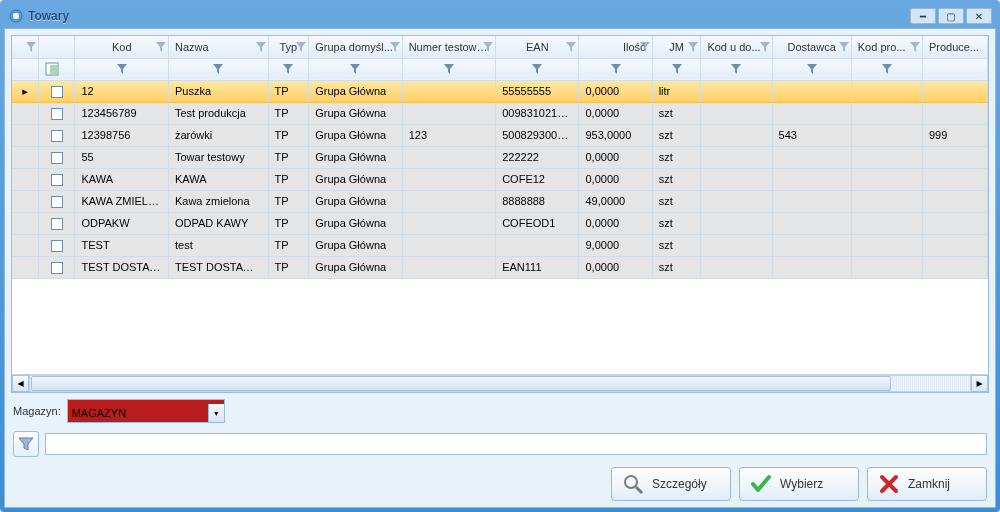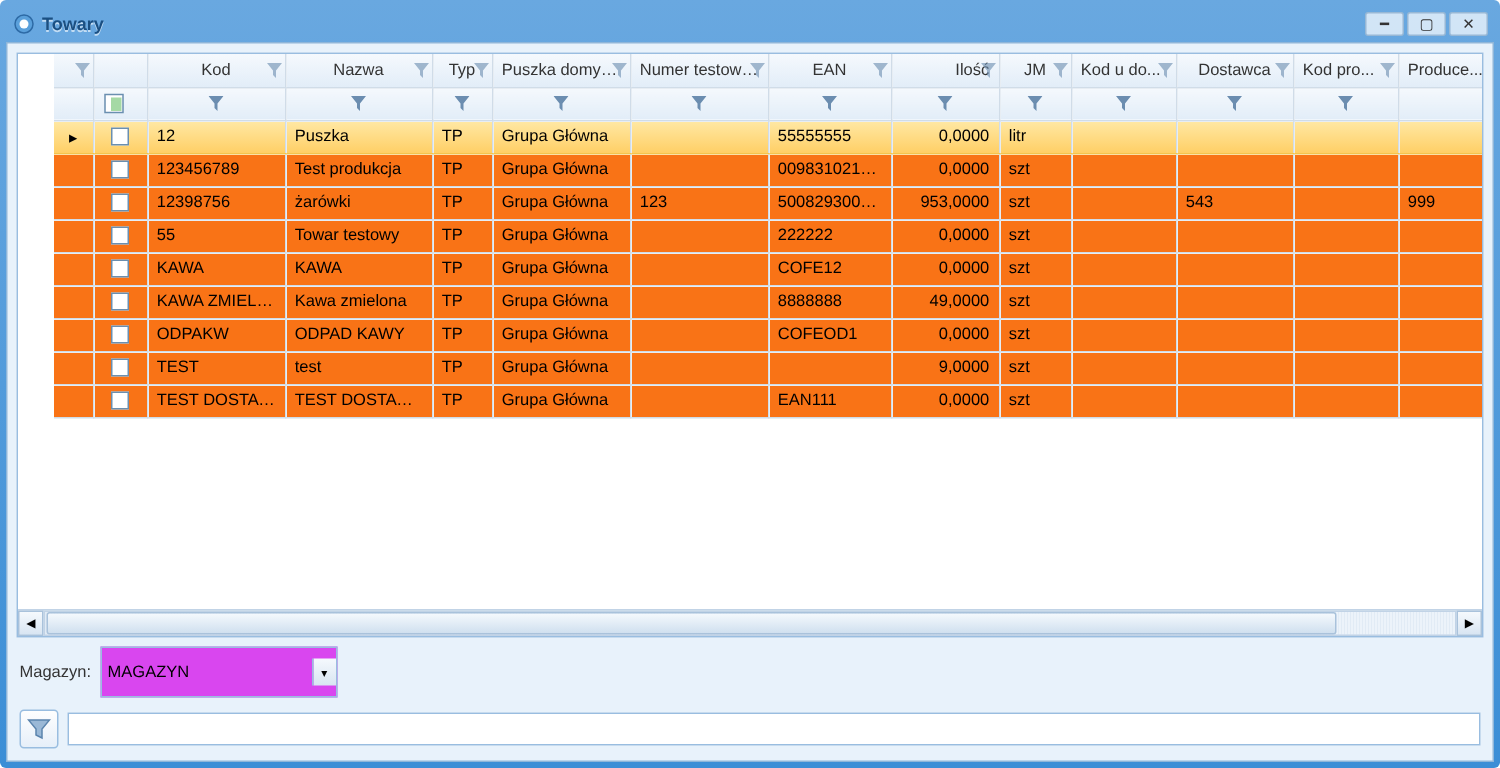--- a/index.html
+++ b/index.html
@@ -24,40 +24,40 @@
     border: 1px solid #8fb6d9;
     padding: 6px;
     gap: 4px;
   }
   .grid-wrap {
     flex: 1; display:flex; flex-direction:column;
     border: 1px solid #99bde0;
     background:#fff;
   }
   .grid {
-    flex:1; overflow:hidden; position:relative;margin-left:24px;
+    flex:1; overflow:hidden; position:relative;
   }
   table { border-collapse: collapse; width: 100%; table-layout: fixed; }
   th, td { border-right: 1px solid #d0dce8; border-bottom: 1px solid #d0dce8; height: 22px; padding: 0 6px; white-space: nowrap; overflow: hidden; text-overflow: ellipsis; font-size: 11px; text-align: left; }
   th { background: linear-gradient(#f5f9fd, #e2edf8); color: #333; font-weight: normal; position:relative; }
   .filter-icon { position:absolute; right:2px; top:50%; transform:translateY(-50%); width:10px; height:10px; opacity:0.6;}
   .filter-row td { background: linear-gradient(#f5f9fd,#e2edf8); }
   .filter-row td .funnel { width:10px;height:10px; display:block; margin:0 auto;}
-  .row { background:#f97316; }
+  .row { background:#e5e5e5; }
   .row.selected { background: linear-gradient(#ffe9a6, #ffcf66); }
   .row.selected td { border-bottom-color:#f5c34d; }
-  .row td.num { text-align:right; }
+  .row td.num { }
   .chk { width:12px;height:12px;border:1px solid #6a8fb0; background:#fff; display:inline-block; vertical-align:middle;}
   .row-indicator { width:18px; text-align:center; padding:0;}
   .hscroll { height:18px; background:#e9f0f8; border-top:1px solid #c1d3e6; display:flex; align-items:center;}
   .hscroll .arrow { width:17px;height:17px;background:linear-gradient(#f5f9fd,#d8e5f2);border:1px solid #a9c2db;display:flex;align-items:center;justify-content:center;font-size:8px;cursor:pointer;}
   .hscroll .track { flex:1; background:repeating-linear-gradient(90deg,#e1ebf5,#e1ebf5 1px,#ecf3fa 1px,#ecf3fa 2px); height:17px; position:relative; border:1px solid #c1d3e6;}
   .hscroll .thumb { position:absolute; left:1px; top:0px; height:15px; width:860px; background:linear-gradient(#f5f9fd,#d0e0ef); border:1px solid #a9c2db; border-radius:2px;}
   .btm-row { display:flex; align-items:center; gap:6px; padding:2px 2px;}
-  .combo { display:inline-flex; align-items:center; border:1px solid #99bde0; background:#d946ef; height:34px; }
+  .combo { display:inline-flex; align-items:flex-end; border:1px solid #99bde0; background:#b91c1c; height:24px; }
   .combo input { border:none; outline:none; font-size:11px; padding:0 4px; height:18px; width:140px; background:transparent;}
   .combo .dd { width:16px; height:18px; background:linear-gradient(#f5f9fd,#d8e5f2); border-left:1px solid #99bde0; display:flex;align-items:center;justify-content:center;font-size:8px;cursor:pointer;}
   .filter-bar { display:flex; align-items:center; gap:6px; padding:2px; }
   .funnel-btn { width:26px;height:26px;border:1px solid #99bde0;background:linear-gradient(#fefefe,#e6eff9);border-radius:3px;display:flex;align-items:center;justify-content:center;cursor:pointer;}
   .search-box { flex:1; height:22px; border:1px solid #99bde0; background:#fff;}
   .buttons { display:flex; justify-content:flex-end; gap:8px; padding:4px 2px 0 2px;}
   .btn { width:120px; height:34px; background:linear-gradient(#fefefe,#e2edf8); border:1px solid #9ab8d6; border-radius:4px; display:flex; align-items:center; gap:8px; padding:0 10px; cursor:pointer; font-size:12px; color:#333;}
   .btn .bicon { width:22px;height:22px; display:flex;align-items:center;justify-content:center;}
   .label { color:#333; font-size:11px; }
 
@@ -115,31 +115,31 @@
                       <path d="M0 0h10L6 5v5L4 8V5z" fill="#6b8db0"></path>
                     </svg>
                   </span>
                 </th>
               <th></th>
               <th style="text-align:center"><span>Kod</span><span class="filter-icon">
                     <svg viewBox="0 0 10 10">
                       <path d="M0 0h10L6 5v5L4 8V5z" fill="#6b8db0"></path>
                     </svg>
                   </span></th>
-              <th style="text-align:center"><span>Nazwa</span><span class="filter-icon">
+              <th style="text-align:left"><span>Nazwa</span><span class="filter-icon">
                     <svg viewBox="0 0 10 10">
                       <path d="M0 0h10L6 5v5L4 8V5z" fill="#6b8db0"></path>
                     </svg>
                   </span></th>
               <th style="text-align:center"><span>Typ</span><span class="filter-icon">
                     <svg viewBox="0 0 10 10">
                       <path d="M0 0h10L6 5v5L4 8V5z" fill="#6b8db0"></path>
                     </svg>
                   </span></th>
-              <th><span>Puszka domyśl...</span><span class="filter-icon">
+              <th><span>Grupa domyśl...</span><span class="filter-icon">
                     <svg viewBox="0 0 10 10">
                       <path d="M0 0h10L6 5v5L4 8V5z" fill="#6b8db0"></path>
                     </svg>
                   </span></th>
               <th><span>Numer testowy...</span><span class="filter-icon">
                     <svg viewBox="0 0 10 10">
                       <path d="M0 0h10L6 5v5L4 8V5z" fill="#6b8db0"></path>
                     </svg>
                   </span></th>
               <th style="text-align:center"><span>EAN</span><span class="filter-icon">
@@ -427,15 +427,42 @@
 
     <div class="filter-bar">
       <div class="funnel-btn">
         <svg width="16" height="16" viewBox="0 0 16 16">
             <path d="M1 2h14L10 8v6l-4-2V8z" fill="#9ab8d6" stroke="#5b84ad"></path>
           </svg>
       </div>
       <input class="search-box" style="">
     </div>
 
+    <div class="buttons">
+      <div class="btn">
+        <span class="bicon">
+            <svg viewBox="0 0 22 22">
+              <circle cx="9" cy="9" r="6" fill="none" stroke="#7a7a7a" stroke-width="2"></circle>
+              <line x1="14" y1="14" x2="20" y2="20" stroke="#7a7a7a" stroke-width="3"></line>
+            </svg>
+          </span>
+        <span>Szczegóły</span>
+      </div>
+      <div class="btn">
+        <span class="bicon">
+            <svg viewBox="0 0 22 22">
+              <path d="M3 11l5 6L19 4" fill="none" stroke="#3ab54a" stroke-width="4" stroke-linecap="round" stroke-linejoin="round"></path>
+            </svg>
+          </span>
+        <span>Wybierz</span>
+      </div>
+      <div class="btn">
+        <span class="bicon">
+            <svg viewBox="0 0 22 22">
+              <path d="M4 4l14 14M18 4L4 18" stroke="#c52b2b" stroke-width="4" stroke-linecap="round"></path>
+            </svg>
+          </span>
+        <span>Zamknij</span>
+      </div>
+    </div>
 
   </div>
 </div>
 
 </body></html>

